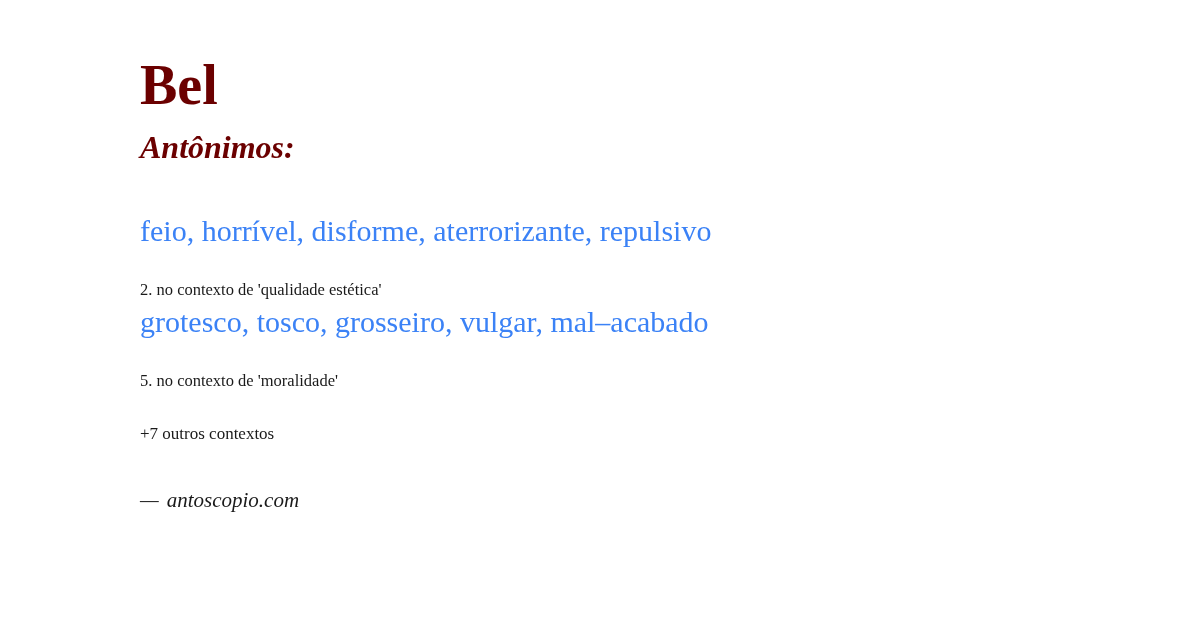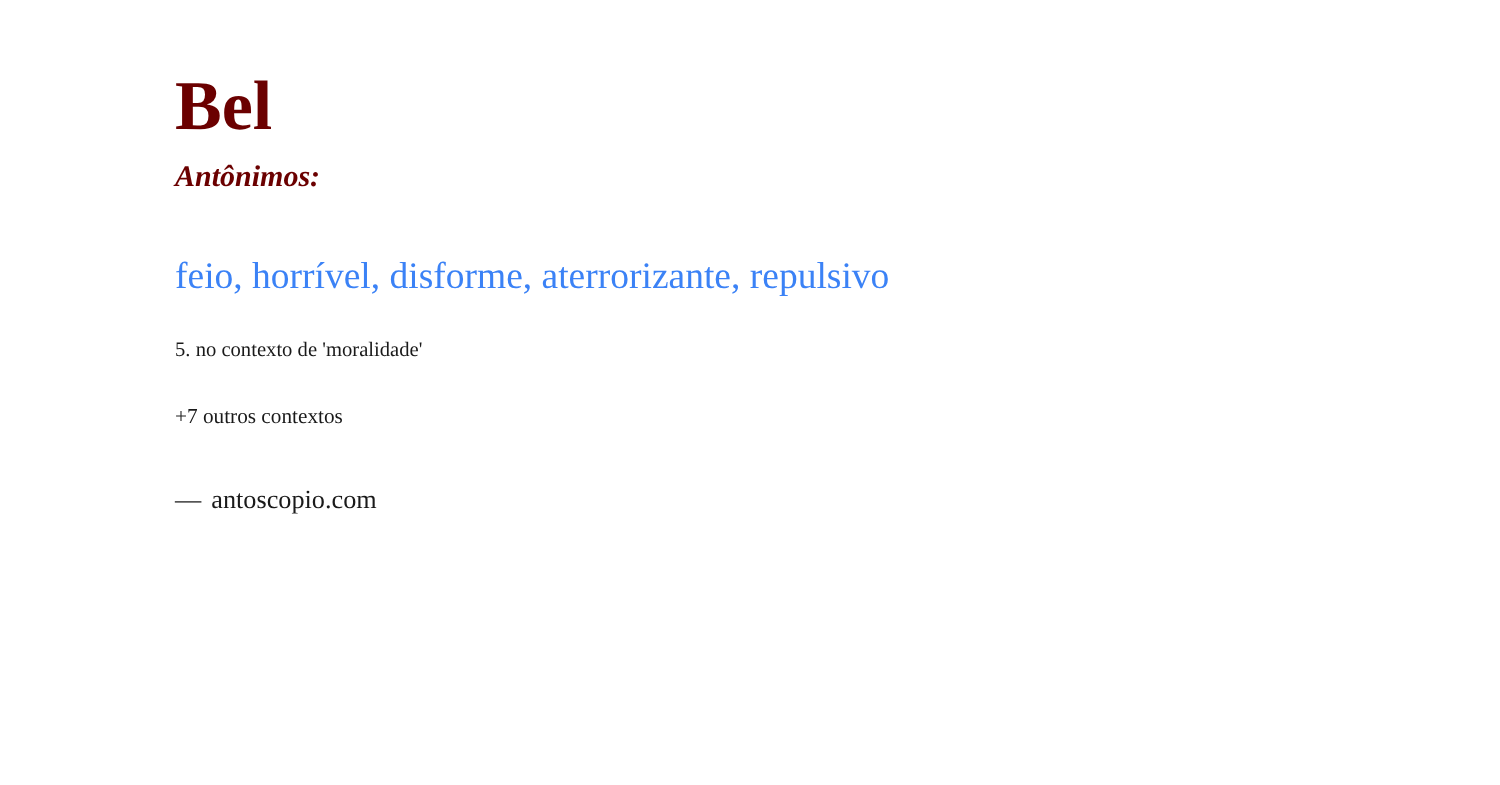--- a/index.html
+++ b/index.html
@@ -27,21 +27,21 @@
     font-size: 56px;
     line-height: 1.05;
     color: #6b0000;
     letter-spacing: 0px;
     margin: 0;
   }
   .subtitle {
     font-family: "Liberation Serif", serif;
     font-weight: bold;
     font-style: italic;
-    font-size: 24px;
+    font-size: 32px;
     color: #6b0000;
     margin: 14px 0 0 0;
   }
   .senses {
     margin-top: 46px;
   }
   .sense {
     margin-bottom: 30px;
   }
   .sense:last-child {
@@ -64,20 +64,21 @@
   }
   .more {
     margin-top: 32px;
     font-family: "Liberation Serif", serif;
     font-size: 17px;
     color: #1a1a1a;
   }
   .source {
     margin-top: 44px;
     font-family: "Liberation Serif", serif;
+    font-style: italic;
     font-size: 21px;
     color: #1a1a1a;
   }
   .source .dash {
     margin-right: 8px;
   }
 </style>
 </head>
 <body>
 
@@ -86,20 +87,24 @@
   <h1 class="headword">Bel</h1>
 
   <div class="subtitle">Antônimos:</div>
 
   <div class="senses">
 
     <div class="sense">
       <div class="sense-words">feio, horrível, disforme, aterrorizante, repulsivo</div>
     </div>
 
+    <div class="sense">
+      <div class="sense-label">2. no contexto de 'qualidade estética'</div>
+      <div class="sense-words">grotesco, tosco, grosseiro, vulgar, mal–acabado</div>
+    </div>
 
     <div class="sense">
       <div class="sense-label">5. no contexto de 'moralidade'</div>
     </div>
 
   </div>
 
   <div class="more">+7 outros contextos</div>
 
   <div class="source">

